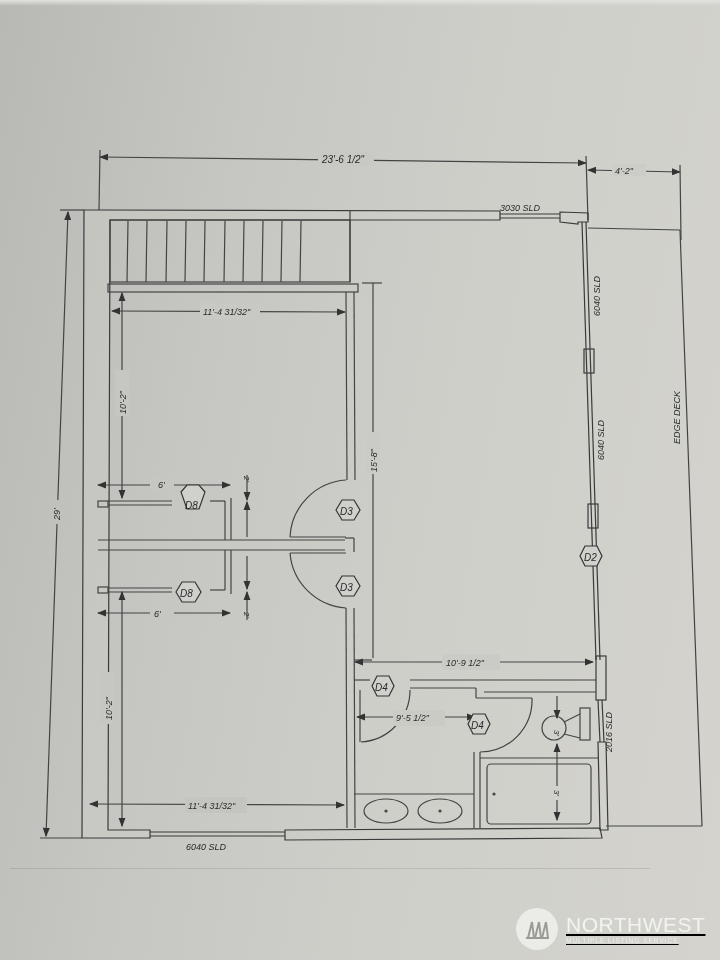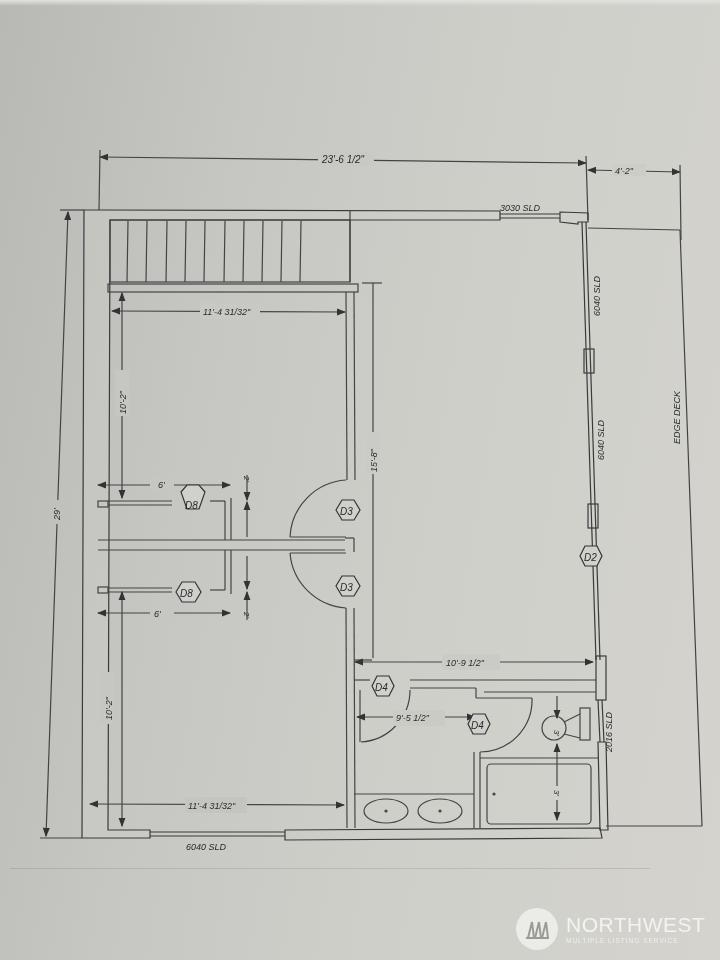--- a/index.html
+++ b/index.html
@@ -19,21 +19,21 @@
   svg.plan { position: absolute; left: 0; top: 0; }
   .lbl { font-family: "Liberation Sans", sans-serif; font-style: italic; fill: #2a2a2a; }
   .wm {
     position: absolute; left: 516px; top: 906px; width: 200px; height: 46px;
     display: flex; align-items: center; gap: 8px;
   }
   .wm-logo {
     width: 42px; height: 42px; border-radius: 50%;
     background: rgba(240,240,236,0.85); display: flex; align-items: center; justify-content: center;
   }
-  .wm-text { display: flex; flex-direction: column; line-height: 1; }
+  .wm-text { display: flex; flex-direction: column; line-height: 1; text-decoration: underline; }
   .wm-name { color: rgba(245,245,242,0.92); font-size: 21px; letter-spacing: 0.5px; font-family: "Liberation Sans", sans-serif; }
   .wm-sub { color: rgba(245,245,242,0.85); font-size: 6.5px; letter-spacing: 1px; margin-top: 3px; font-family: "Liberation Sans", sans-serif; }
 </style>
 </head>
 <body>
 
 <div class="paper-edge"></div>
 <div class="fold-line"></div>
 
 <svg class="plan" width="720" height="960" viewBox="0 0 720 960">

